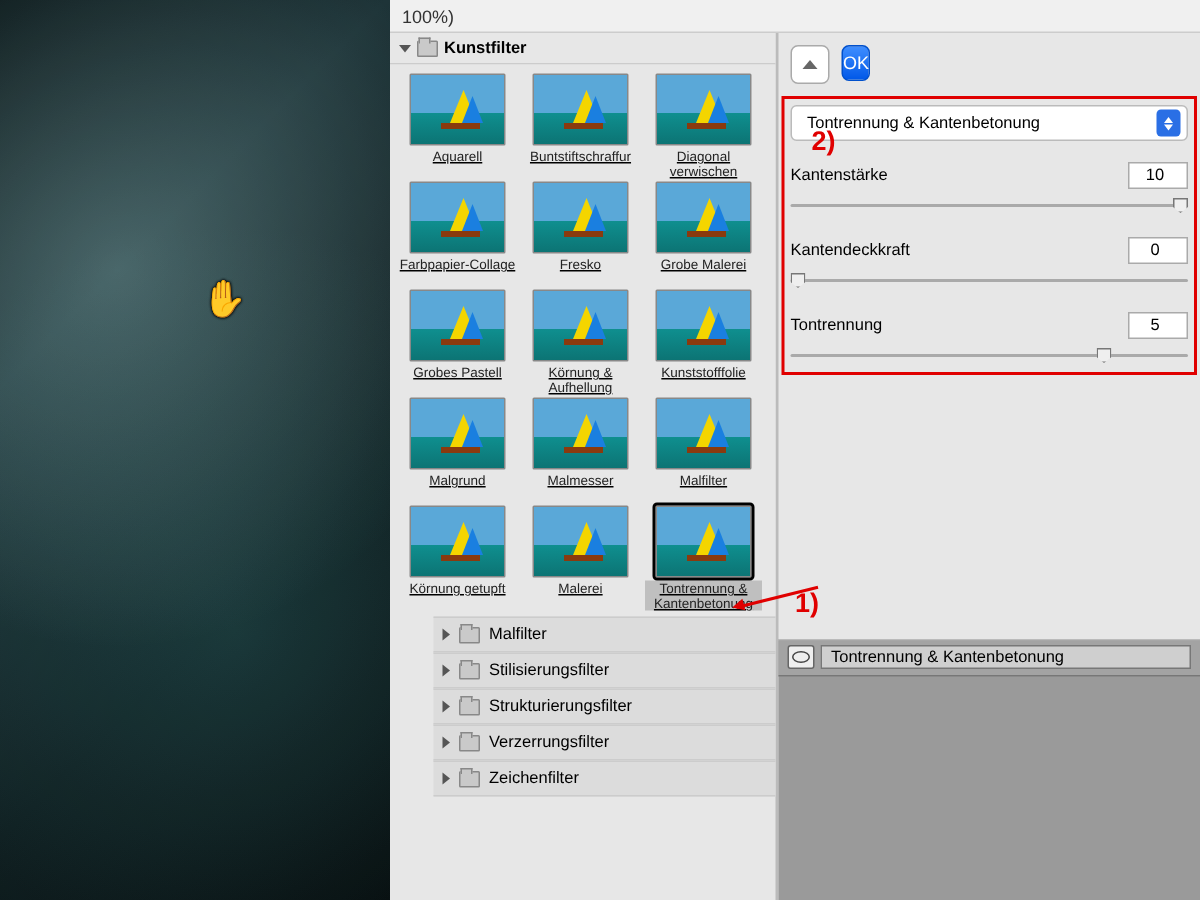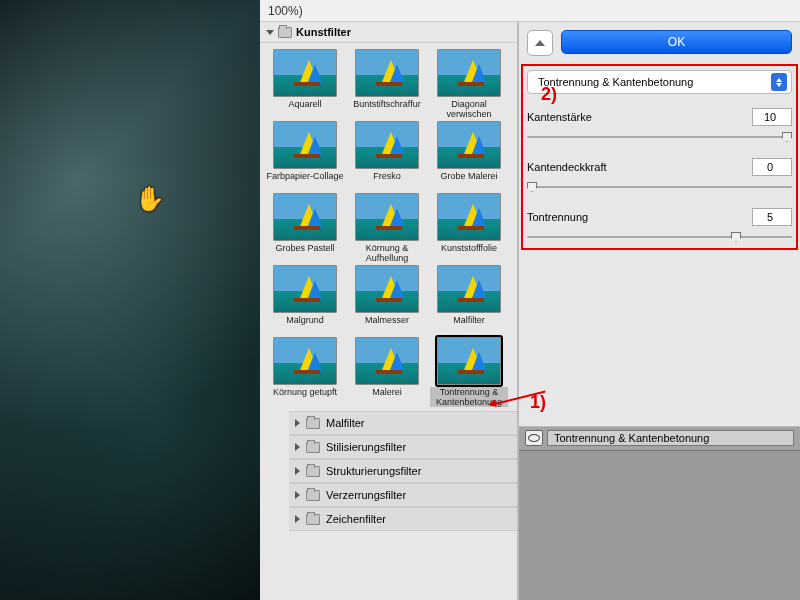--- a/index.html
+++ b/index.html
@@ -42,21 +42,21 @@
   .tri { display:inline-block; width:0;height:0; }
   .tri.down { border-left:4px solid transparent;border-right:4px solid transparent;border-top:5px solid #555;}
   .tri.right{ border-top:4px solid transparent;border-bottom:4px solid transparent;border-left:5px solid #555;}
   .folder {
     width:14px;height:11px;background:#c9c9c9;border:1px solid #888;border-radius:1px;position:relative;
   }
   .folder::before{content:"";position:absolute;top:-3px;left:0;width:6px;height:3px;background:#c9c9c9;border:1px solid #888;border-bottom:none;}
   .thumbs {
     padding:6px 4px 4px 6px;
     display:grid; grid-template-columns: repeat(3, 78px); gap:2px 4px;
-    background:#e7e7e7; overflow:auto; flex:0 0 auto;
+    background:#e7e7e7; overflow:auto; flex:0 0 auto;text-decoration:underline;
   }
   .thumb { text-align:center; }
   .thumb .img {
     width:64px;height:48px;margin:0 auto 2px;
     border:1px solid #888; border-radius:1px;
     background:#2a6fa0;
     position:relative; overflow:hidden;
   }
   .thumb.selected .img{ outline:2px solid #000; }
   .thumb .img.sky{
@@ -90,21 +90,21 @@
   .rightpanel{
     position:absolute; left:518px; top:22px; right:0; bottom:0;
     background:#e7e7e7; border-left:1px solid #bbb;
     display:flex; flex-direction:column;
   }
   .toprow{ display:flex; gap:8px; padding:8px; align-items:flex-start;}
   .sqbtn{
     width:26px;height:26px;border:1px solid #aaa;border-radius:5px;background:#fff;
     display:flex;align-items:center;justify-content:center; font-size:14px; color:#555;
   }
-  .btncol{flex:1;display:flex;flex-direction:column;gap:6px;}
+  .btncol{flex:1;display:flex;flex-direction:row;gap:6px;}
   .btn{
     height:24px;border-radius:5px;border:1px solid #999;background:#fff;
     line-height:22px;text-align:center;font-size:12px;
   }
   .btn.primary{
     background:linear-gradient(#3f8eff,#0058e8);color:#fff;border-color:#0050cc;
   }
   .paramsWrap{
     position:relative; margin:6px 8px 8px 8px;
   }

